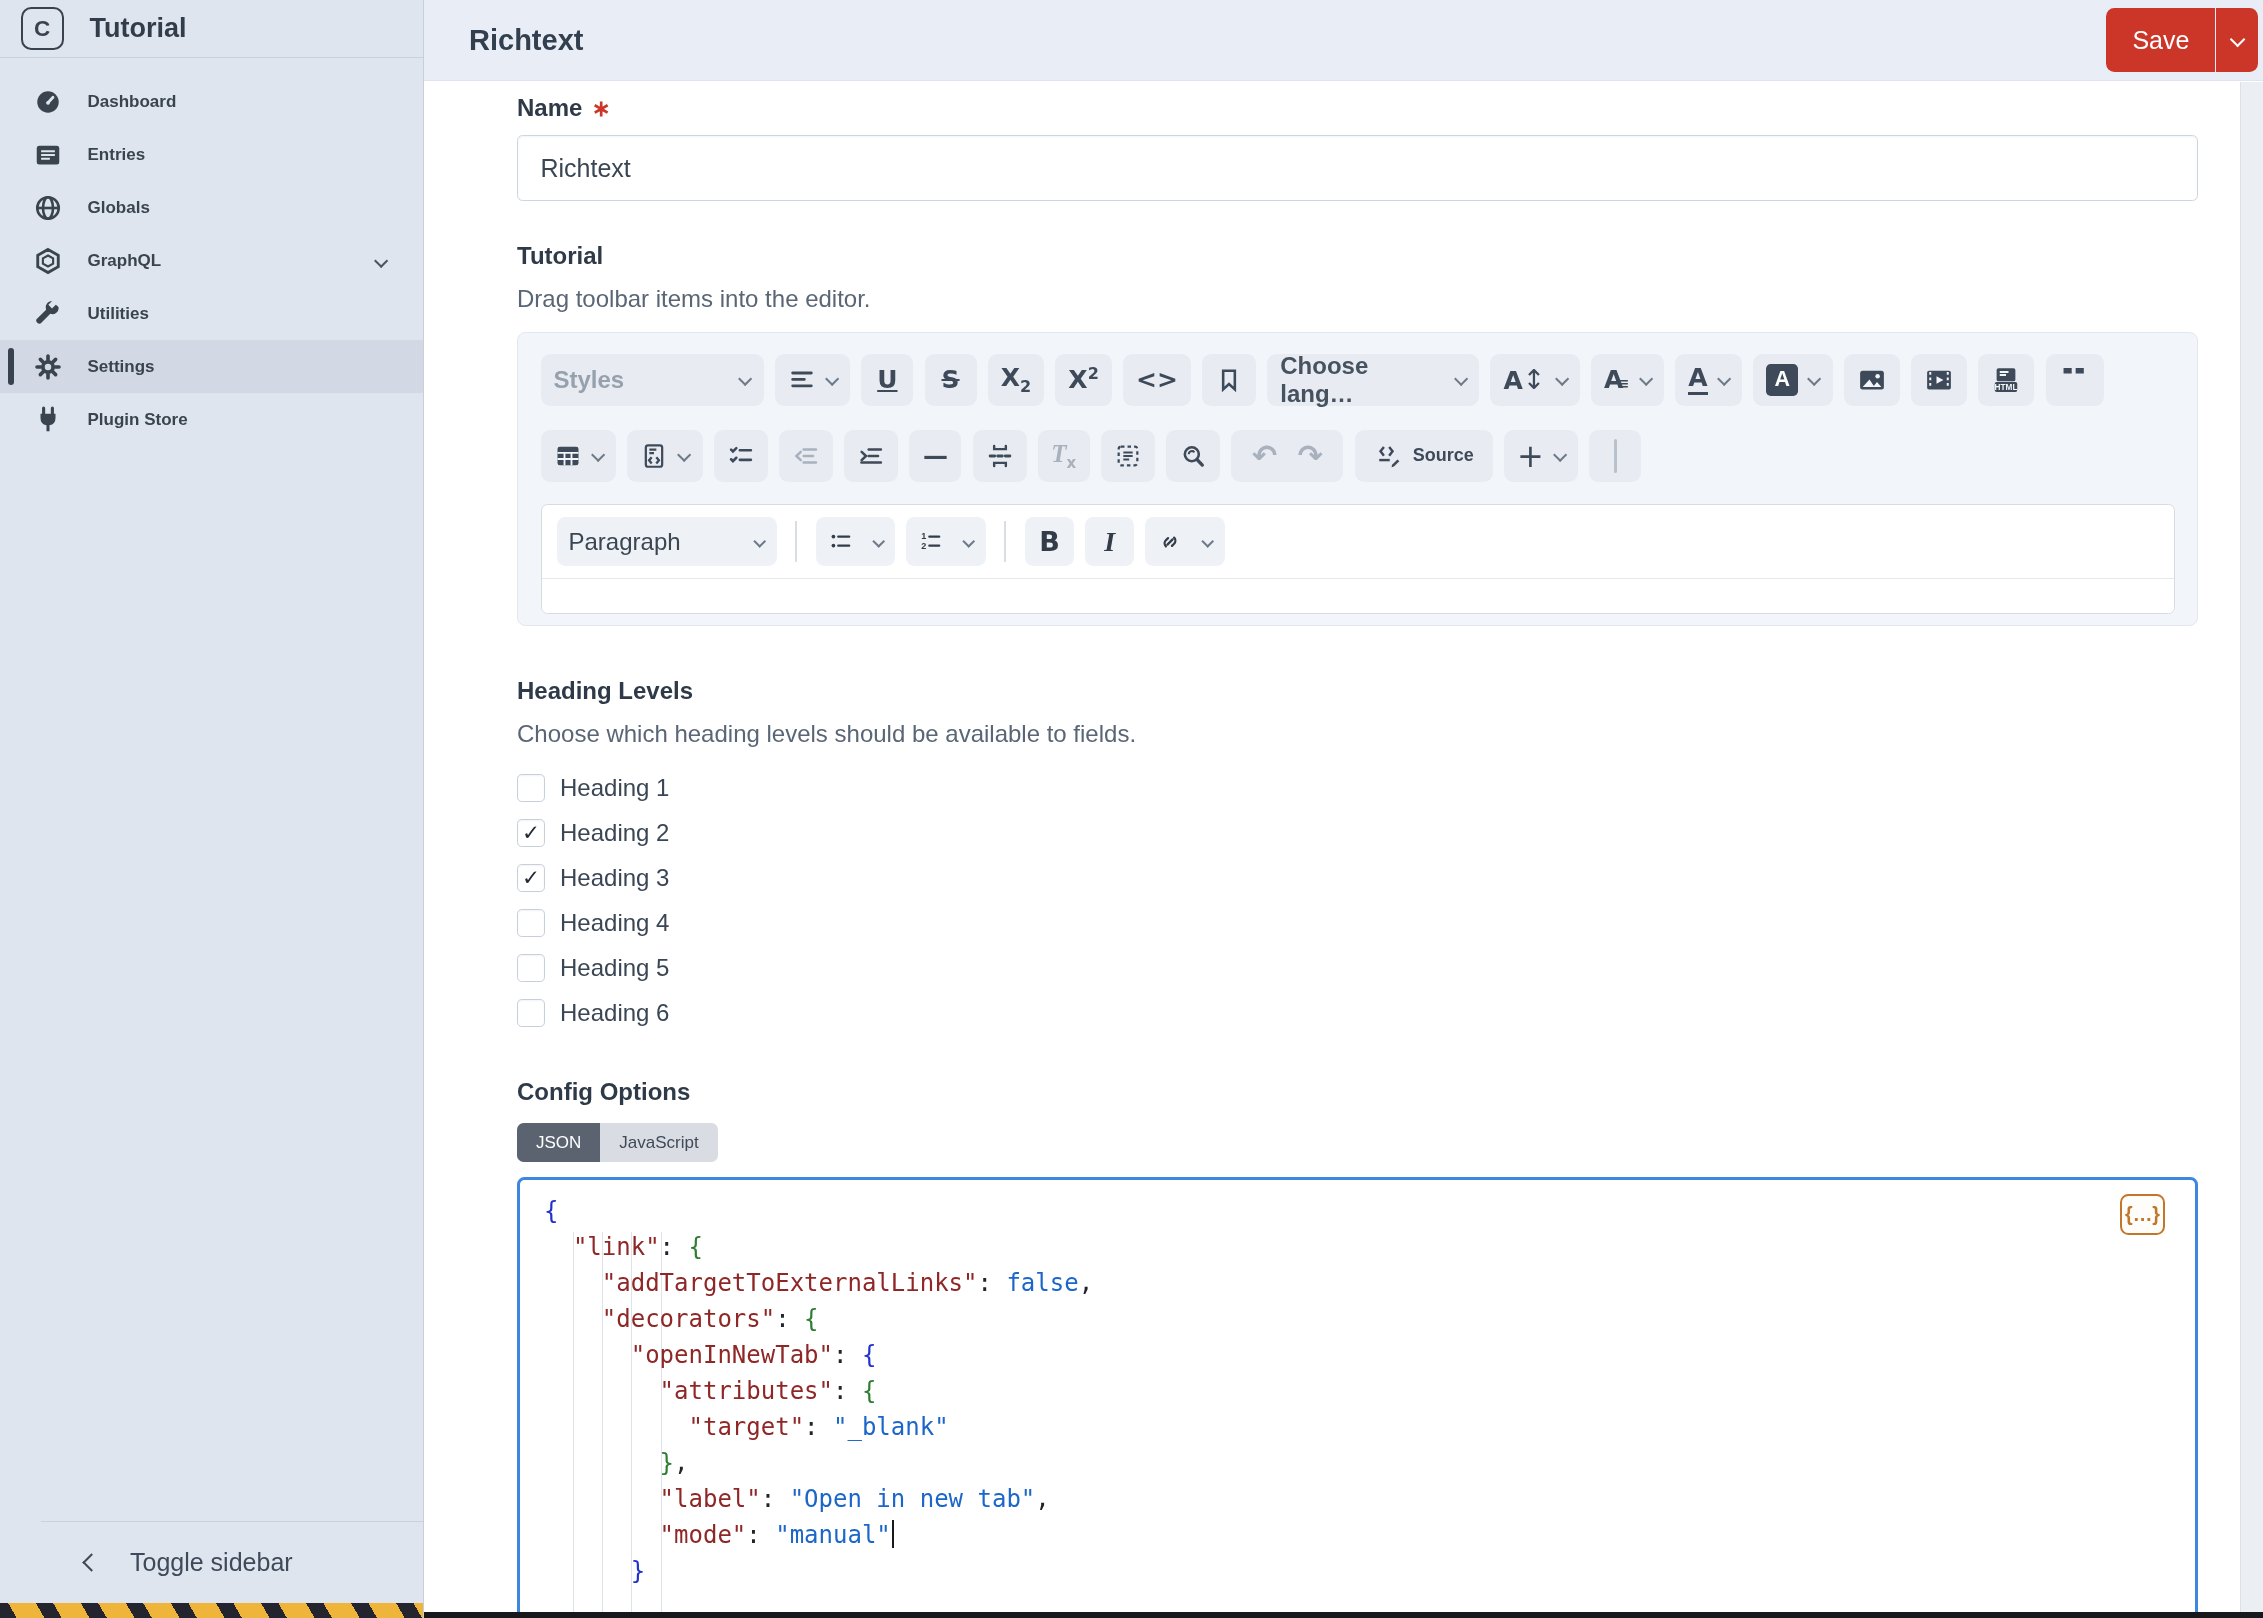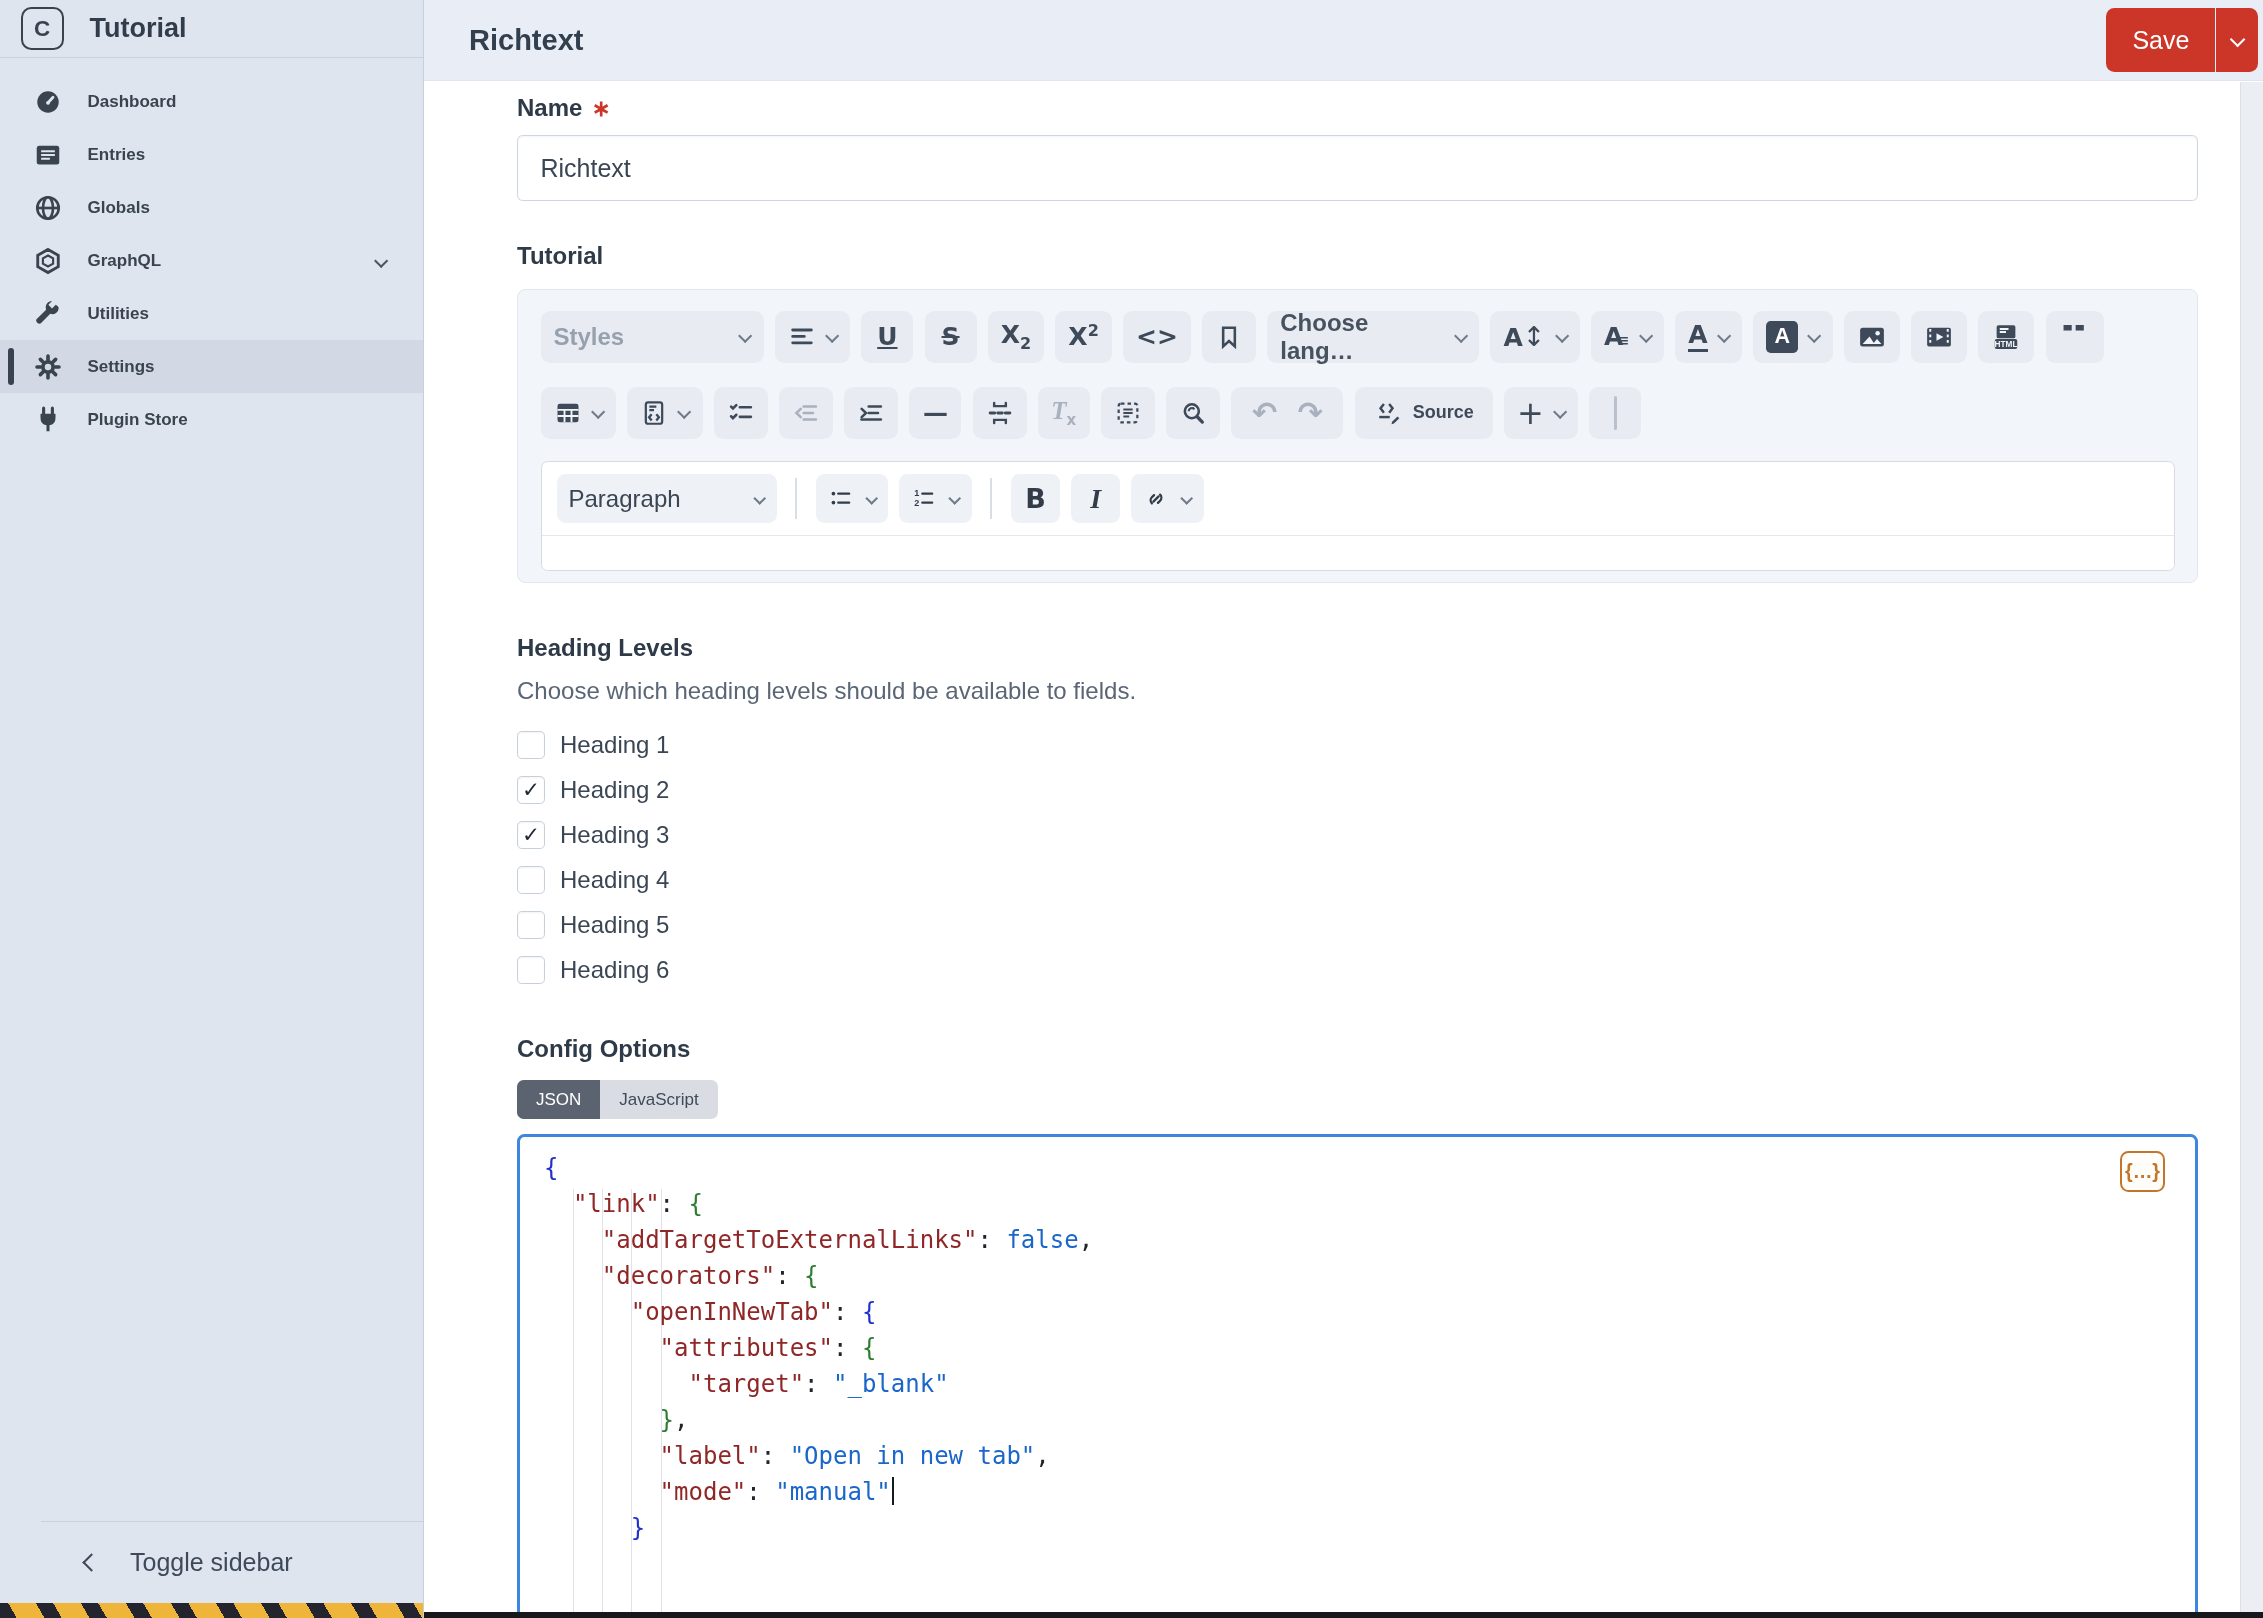--- a/index.html
+++ b/index.html
@@ -66,21 +66,21 @@
   .ddn-styles .lbl{color:#97a1ae;font-size:24px;}
   .ddn-lang{width:212px;}
   .ddn-lang .lbl{color:#46525f;font-size:24px;}
   .sep-item{width:41px;}
   .sep-bar{width:2.8px;height:34px;background:#b9c1cc;border-radius:1.9px;}
   .src-label{font-size:18px;}
 
   
   .ed-box{margin-top:22.5px;background:#fff;border:0.9px solid #d6dbe3;border-radius:6.6px;overflow:hidden;}
   .ed-toolbar{display:flex;align-items:center;gap:11.2px;padding:12px 15px;border-bottom:0.9px solid #e4e8ee;}
-  .ebtn{height:49px;min-width:49px;padding:0 12px;background:#eef1f6;border-radius:8.4px;display:flex;align-items:center;justify-content:center;gap:13px;color:#333d49;cursor:pointer;font-weight:600;}
+  .ebtn{height:49px;min-width:49px;padding:0 12px;background:#eef1f6;border-radius:8.4px;display:flex;align-items:center;justify-content:center;gap:20px;color:#333d49;cursor:pointer;font-weight:600;}
   .ebtn .cv{border-color:#6e7a88;width:9.4px;height:9.4px;}
   .ddn-para{width:220px;justify-content:space-between;}
   .ddn-para .lbl{font-size:24px;color:#3b4653;font-weight:400;}
   .vsep{width:1.9px;height:41px;background:#d9dee6;margin:0 7.5px;}
   .ed-area{height:34px;background:#fff;}
 
   
   .hl-row{height:45px;display:flex;align-items:center;gap:15px;cursor:pointer;}
   .cb{width:28px;height:28px;border:1.4px solid #c6cfda;border-radius:4.7px;background:#fff;display:flex;align-items:center;justify-content:center;font-size:21.5px;font-weight:700;color:#222b36;box-shadow:inset 0 0.9px 1.9px rgba(0,0,0,.05);font-family:"DejaVu Sans",sans-serif;}
   .hl-label{font-size:24px;color:#3a4654;}
@@ -208,20 +208,21 @@
 
       <div class="fld-label">
         <span>Name</span>
           <span class="req">∗</span>
       </div>
       <input class="text-input" type="text" value="Richtext" style="">
 
       <div class="fld-label mt44">
           <span>Tutorial</span>
         </div>
+      <div class="instr mt16">Drag toolbar items into the editor.</div>
 
       <div class="tb-box">
         <div class="tb-row">
           <div class="tbtn ddn ddn-styles">
               <span class="lbl">Styles</span>
               <span class="cv"></span>
             </div>
           <div class="tbtn">
             <span>
                 <svg width="28" height="28" viewBox="0 0 24 24" fill="none" stroke="currentColor" stroke-width="2.4" stroke-linecap="round">

